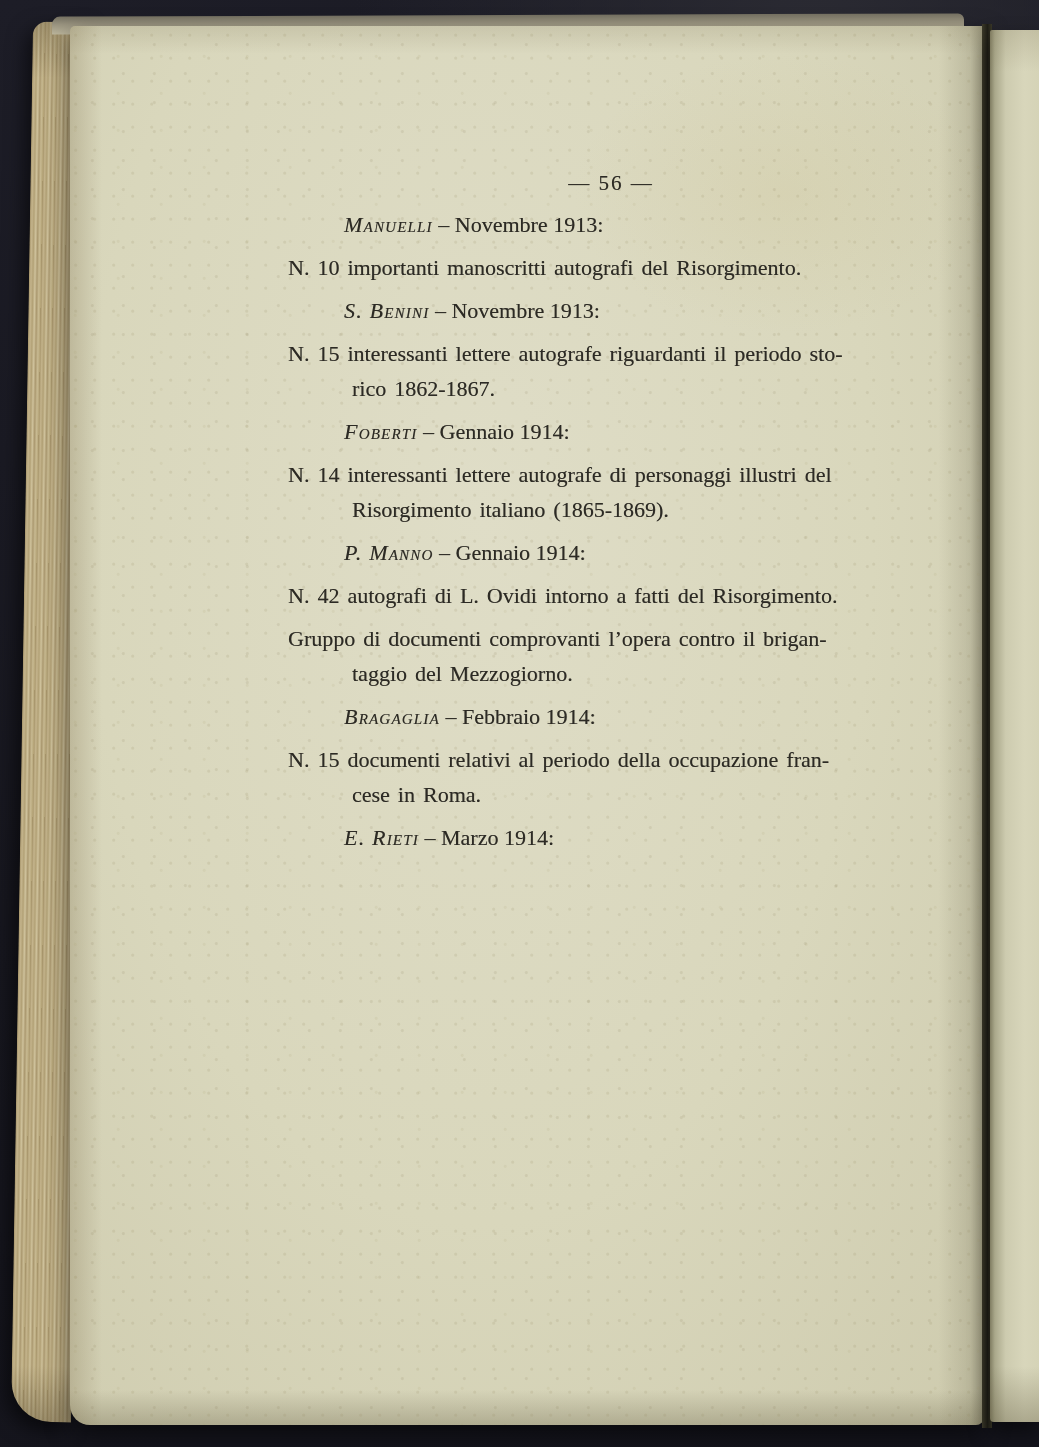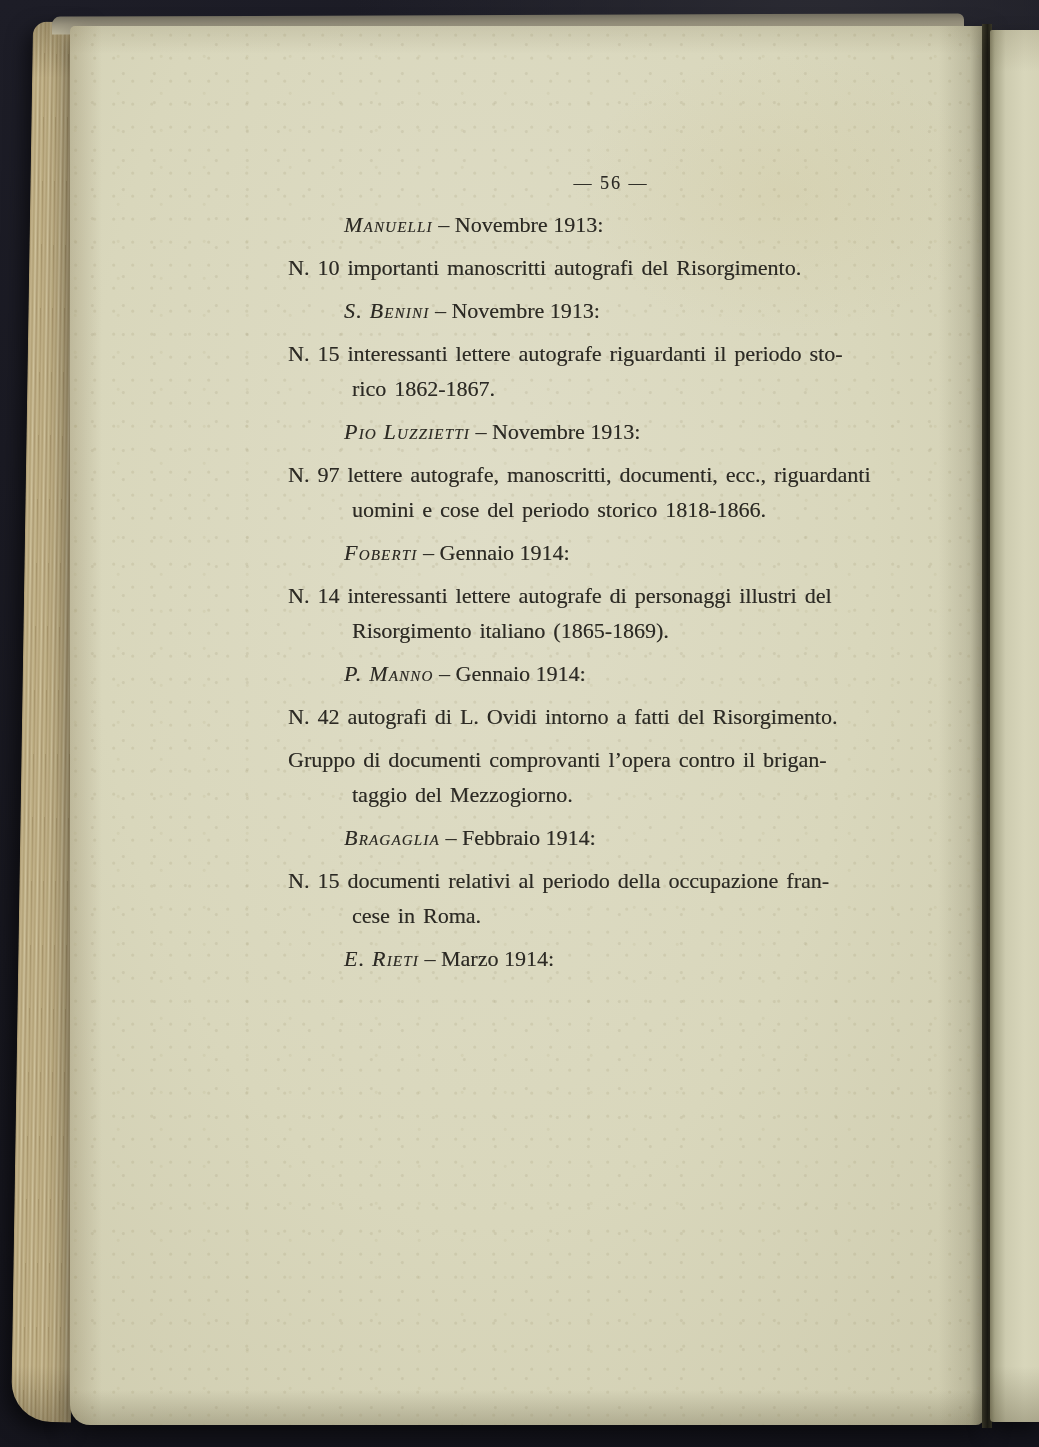--- a/index.html
+++ b/index.html
@@ -110,21 +110,21 @@
     top: 140px;
     width: 662px;
     color: var(--ink, #2c2a24);
     font-size: 22px;
     line-height: 35px;
     text-shadow: 0.3px 0.4px 0.6px rgba(44, 42, 36, 0.45);
   }
   .page-number {
     margin: 0;
     text-align: center;
-    font-size: 18px;
+    font-size: 21px;
     letter-spacing: 2px;
   }
   .entry-heading {
     margin: 6px 0 4px 0;
     padding-left: 64px;
   }
   .entry-name {
     font-variant: small-caps;
     letter-spacing: 1.2px;
     font-style: italic;
@@ -151,25 +151,20 @@
     <p class="entry-heading"><span class="entry-name">Manuelli</span> <span class="entry-rest">– Novembre 1913:</span></p>
     <p class="entry-desc">N. 10 importanti manoscritti autografi del Risorgimento.</p>
   </div>
 
   <div class="entry">
     <p class="entry-heading"><span class="entry-name">S. Benini</span> <span class="entry-rest">– Novembre 1913:</span></p>
     <p class="entry-desc">N. 15 interessanti lettere autografe riguardanti il periodo sto-
 rico 1862-1867.</p>
   </div>
 
-  <div class="entry">
-    <p class="entry-heading"><span class="entry-name">Pio Luzzietti</span> <span class="entry-rest">– Novembre 1913:</span></p>
-    <p class="entry-desc">N. 97 lettere autografe, manoscritti, documenti, ecc., riguardanti
-uomini e cose del periodo storico 1818-1866.</p>
-  </div>
 
   <div class="entry">
     <p class="entry-heading"><span class="entry-name">Foberti</span> <span class="entry-rest">– Gennaio 1914:</span></p>
     <p class="entry-desc">N. 14 interessanti lettere autografe di personaggi illustri del
 Risorgimento italiano (1865-1869).</p>
   </div>
 
   <div class="entry">
     <p class="entry-heading"><span class="entry-name">P. Manno</span> <span class="entry-rest">– Gennaio 1914:</span></p>
     <p class="entry-desc">N. 42 autografi di L. Ovidi intorno a fatti del Risorgimento.</p>

